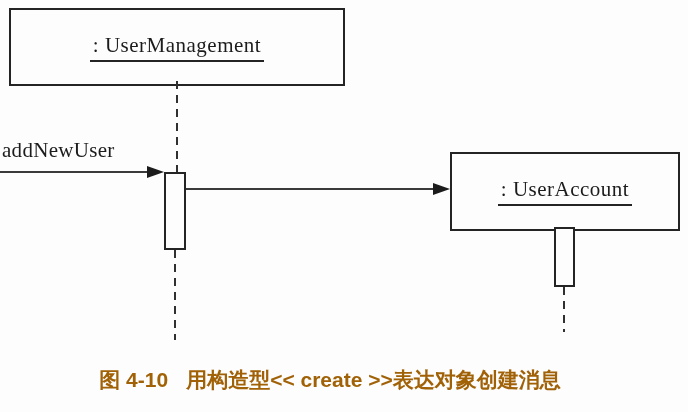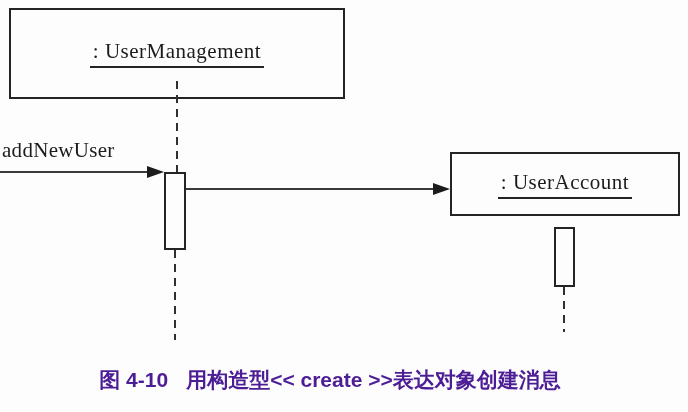--- a/index.html
+++ b/index.html
@@ -20,22 +20,22 @@
   
   .obj-box {
     position: absolute;
     box-sizing: border-box;
     border: 2px solid #242424;
     background: #fdfdfd;
     display: flex;
     align-items: center;
     justify-content: center;
   }
-  .box-um { left: 9px;  top: 8px;   width: 336px; height: 91px; }
-  .box-ua { left: 450px; top: 152px; width: 230px; height: 64px; }
+  .box-um { left: 9px;  top: 8px;   width: 336px; height: 78px; }
+  .box-ua { left: 450px; top: 152px; width: 230px; height: 79px; }
   .obj-label {
     font-size: 21px;
     letter-spacing: 0.5px;
     border-bottom: 2px solid #242424;
     padding: 0 3px 2px 3px;
     white-space: nowrap;
   }
 
   
   .lifeline {
@@ -93,21 +93,21 @@
   
   .caption {
     position: absolute;
     left: 0;
     top: 366px;
     width: 660px;
     text-align: center;
     font-family: "Liberation Sans", "DejaVu Sans", sans-serif;
     font-weight: bold;
     font-size: 21px;
-    color: #4c1d95;
+    color: #a16207;
     white-space: nowrap;
   }
   .cap-gap { display: inline-block; width: 18px; }
 </style>
 </head>
 <body>
 
 <div class="page">
 
   <div class="obj-box box-um">

